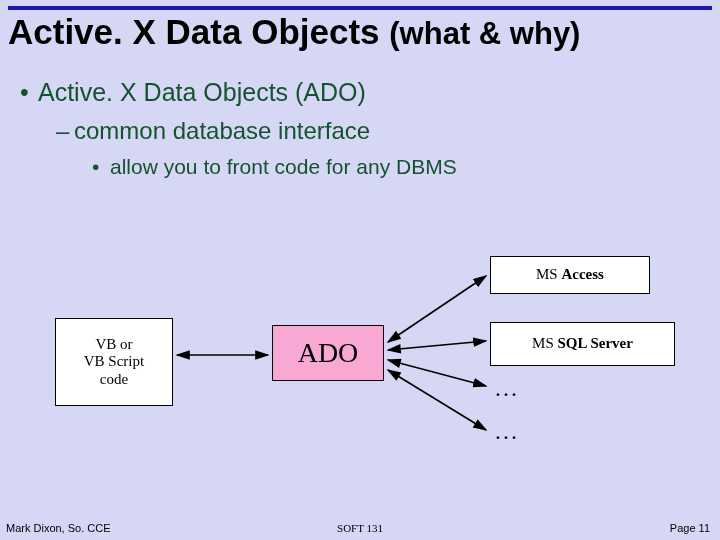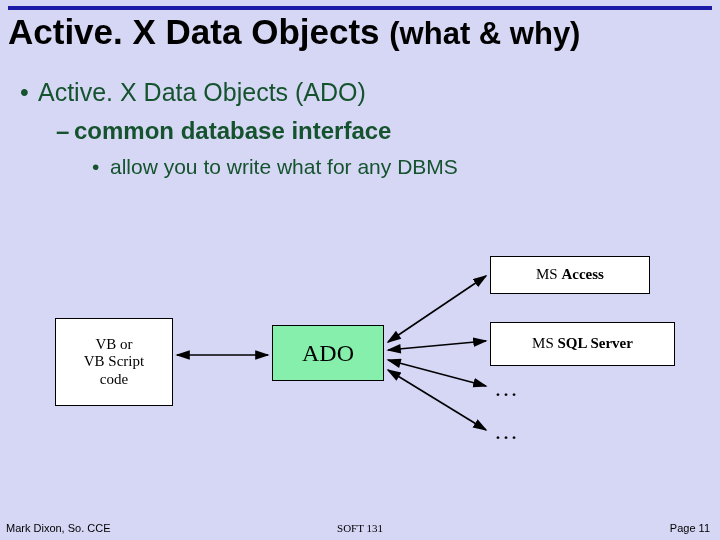--- a/index.html
+++ b/index.html
@@ -39,21 +39,21 @@
     font-size: 31px;
   }
   .bullets {
     position: absolute;
     left: 20px;
     top: 78px;
     font-size: 25px;
     color: #14532d;
   }
   .b1 { margin: 0 0 10px 0; }
-  .b2 { margin: 0 0 10px 36px; font-size: 24px; font-weight: bold; }
+  .b2 { margin: 0 0 10px 36px; font-size: 24px; }
   .b3 { margin: 0 0 10px 72px; font-size: 21px; }
   .dot { display:inline-block; width: 18px; }
 
   .diagram {
     position: absolute;
     left: 0;
     top: 250px;
     width: 720px;
     height: 230px;
   }
@@ -64,22 +64,22 @@
     text-align: center;
     font-family: "Times New Roman", Times, serif;
     font-size: 15px;
     display: flex;
     align-items: center;
     justify-content: center;
     box-sizing: border-box;
   }
   .box .inner { line-height: 1.15; }
   .box.ado {
-    background: #86efac;
-    font-size: 24px;
+    background: #f9a8d4;
+    font-size: 28px;
   }
   .label {
     position: absolute;
     font-family: "Times New Roman", Times, serif;
     font-size: 21px;
     color: #000;
   }
   svg.arrows {
     position: absolute;
     left: 0;
@@ -127,21 +127,21 @@
   </div>
 
   <div class="bullets">
     <div class="b1">
       <span class="dot">•</span><span>Active. X Data Objects (ADO)</span>
     </div>
     <div class="b2">
       <span class="dot">–</span><span>common database interface</span>
     </div>
     <div class="b3">
-      <span class="dot">•</span><span>allow you to write what for any DBMS</span>
+      <span class="dot">•</span><span>allow you to front code for any DBMS</span>
     </div>
   </div>
 
   <div class="diagram">
 
     <div class="box" style="left:55px; top:68px; width:118px; height:88px;">
       <div class="inner">
         <span>VB or</span><br>
         <span>VB Script</span><br>
         <span>code</span>

